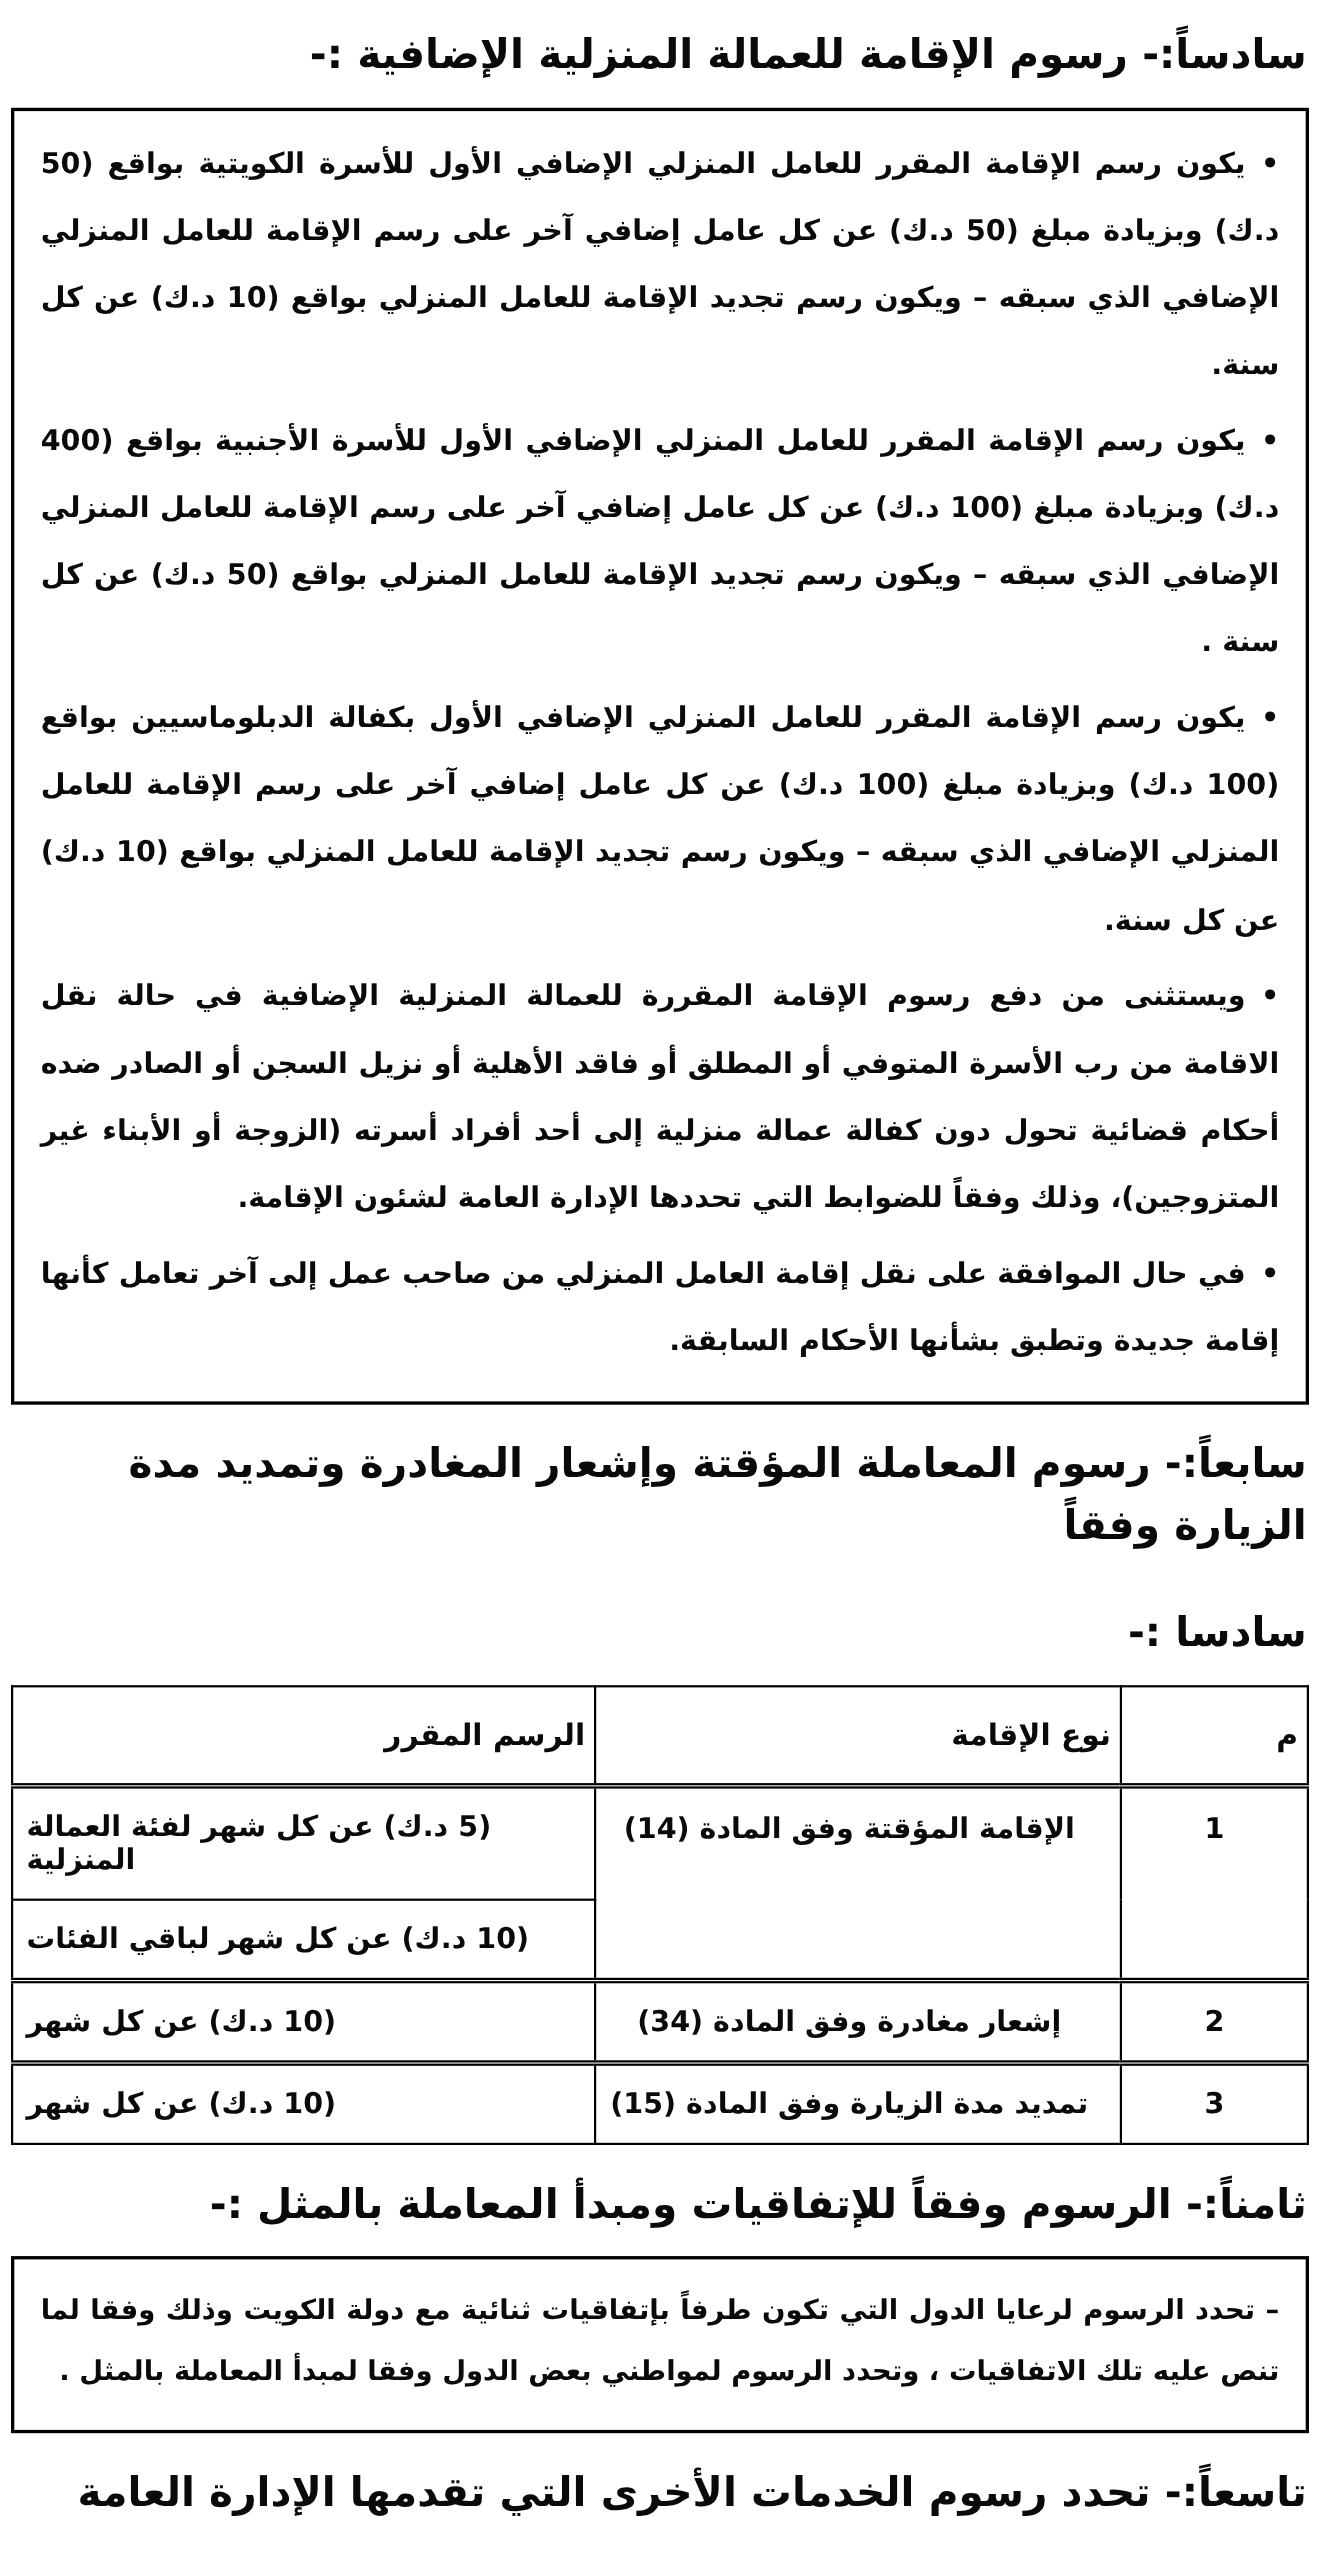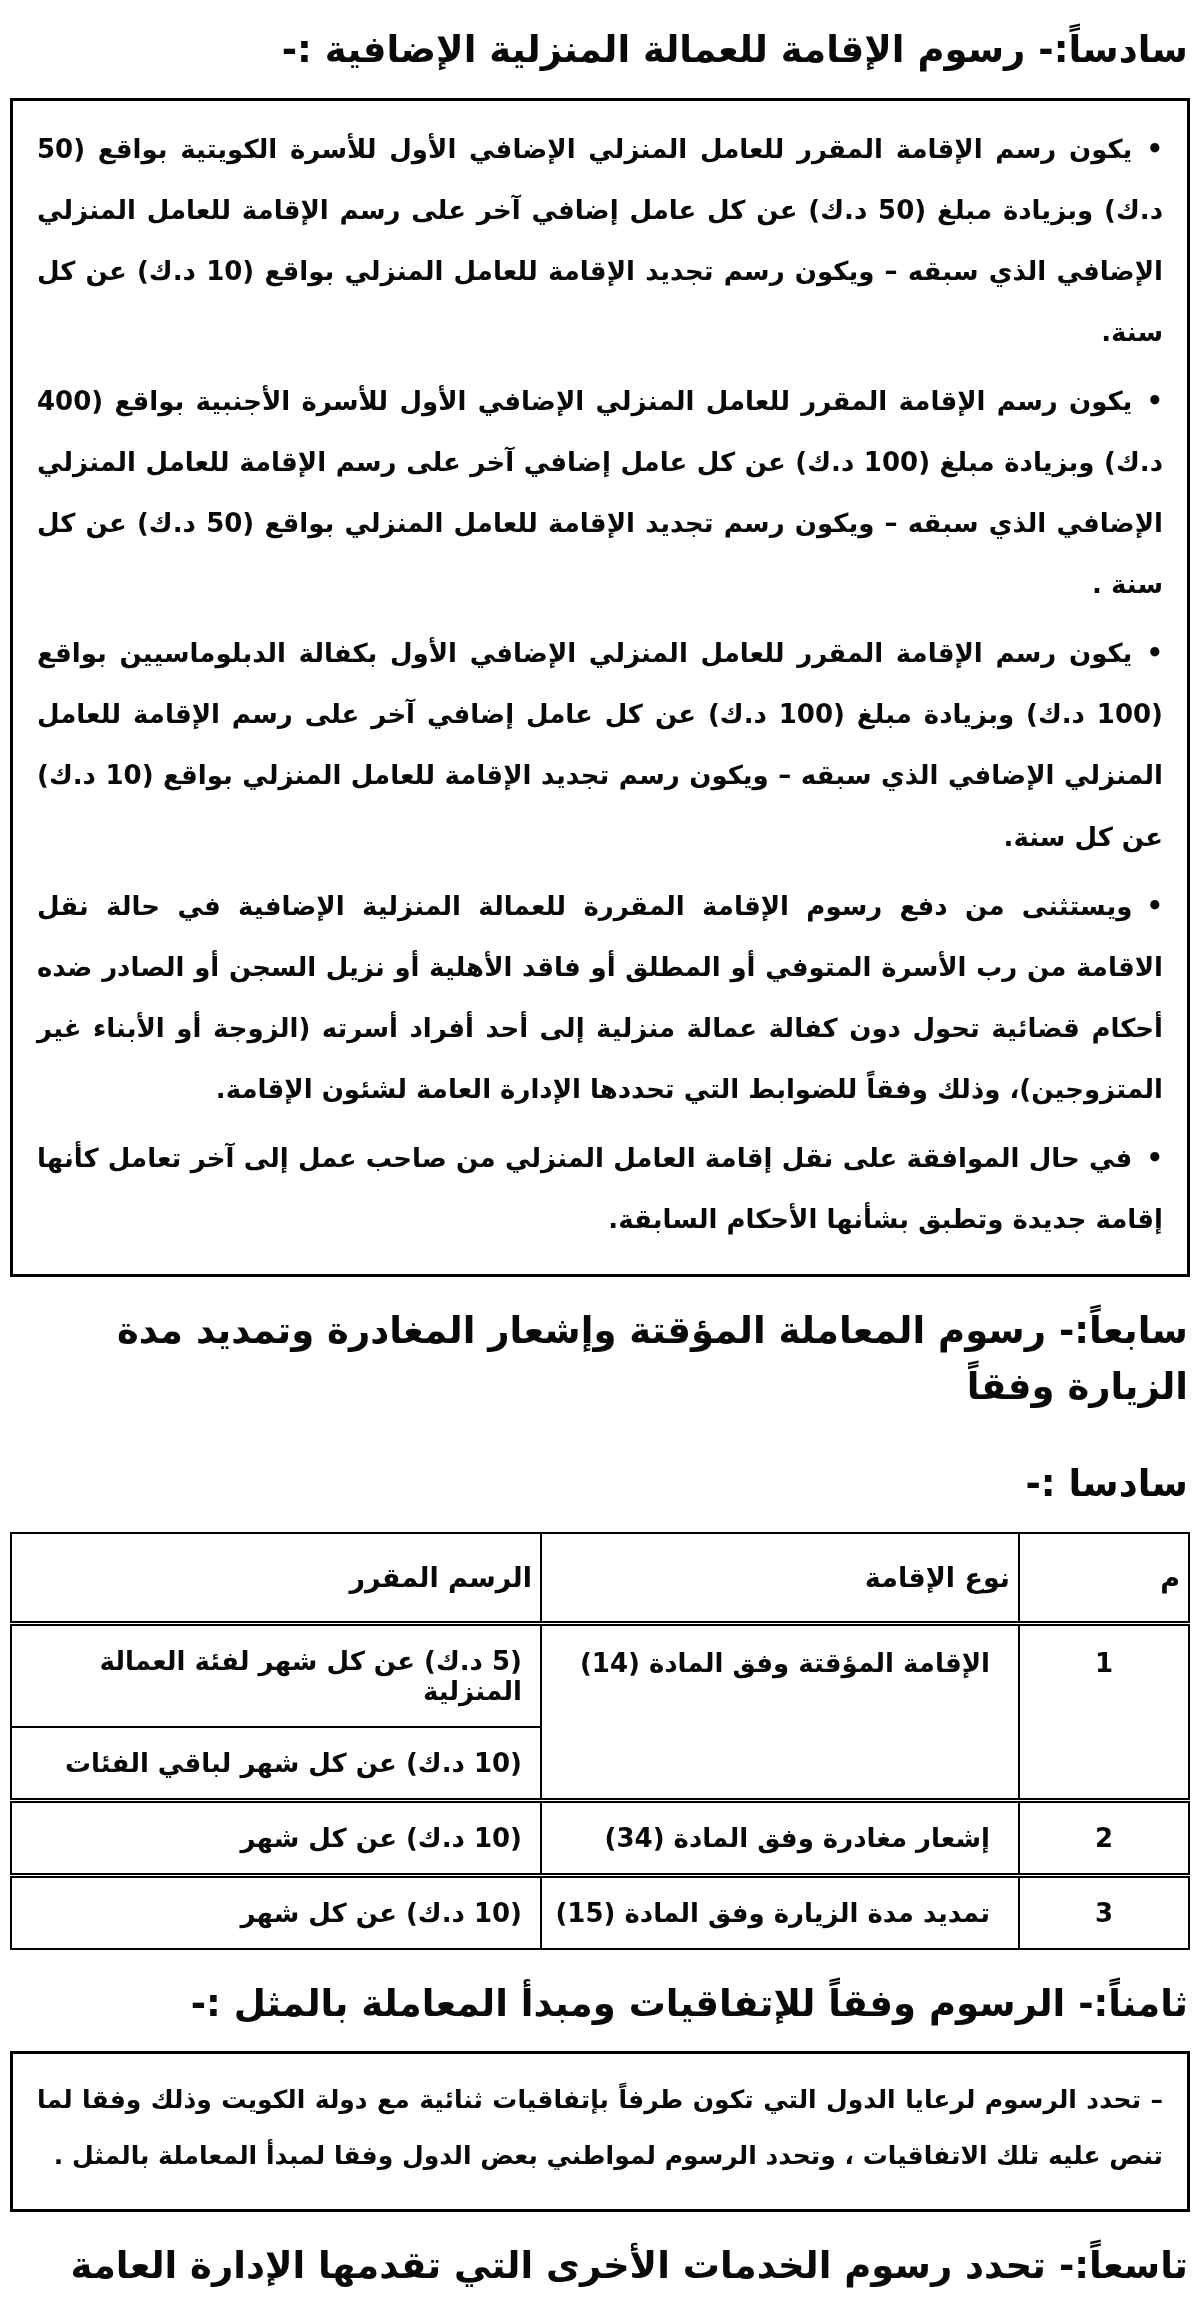--- a/index.html
+++ b/index.html
@@ -60,22 +60,22 @@
   }
   .fees td {
     font-size: 26px;
     padding: 20px 12px;
     text-align: center;
     vertical-align: middle;
   }
   tr.dsep > td { border-top: 5px double #000; }
 
   .fees td.no-cell { text-align: center; }
-  .fees td.type-cell { text-align: right; padding-right: 28px; }
-  .fees td.fee-cell-r { text-align: right; padding-right: 18px; }
+  .fees td.type-cell { padding-right: 28px; }
+  .fees td.fee-cell-r { text-align: left; padding-right: 32px; }
   td.v-top { vertical-align: top; padding-top: 22px; }
 </style>
 </head>
 <body>
 
 <div class="page">
 
   <h1 class="section-heading">سادساً:- رسوم الإقامة للعمالة المنزلية الإضافية :-</h1>
 
   <div class="content-box">

